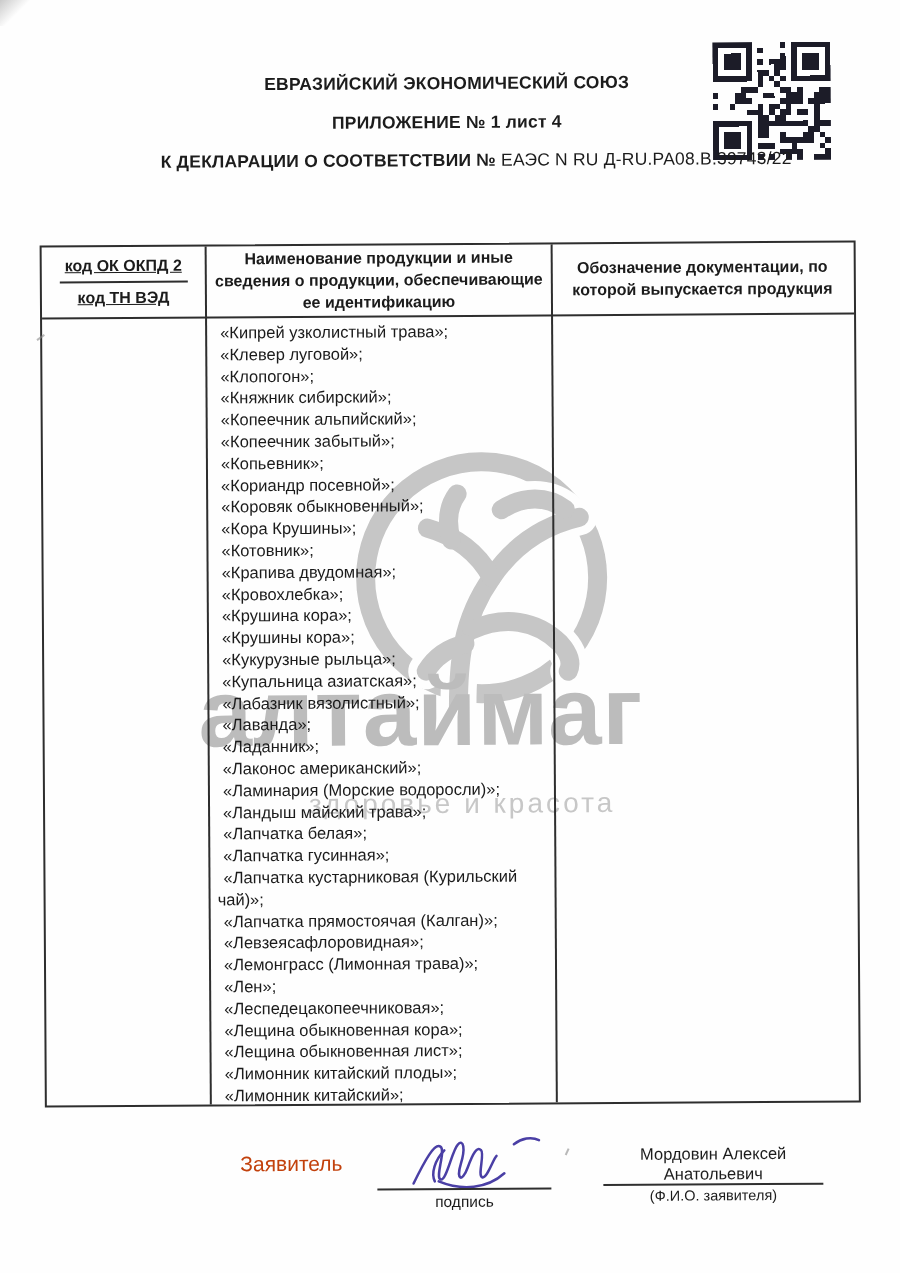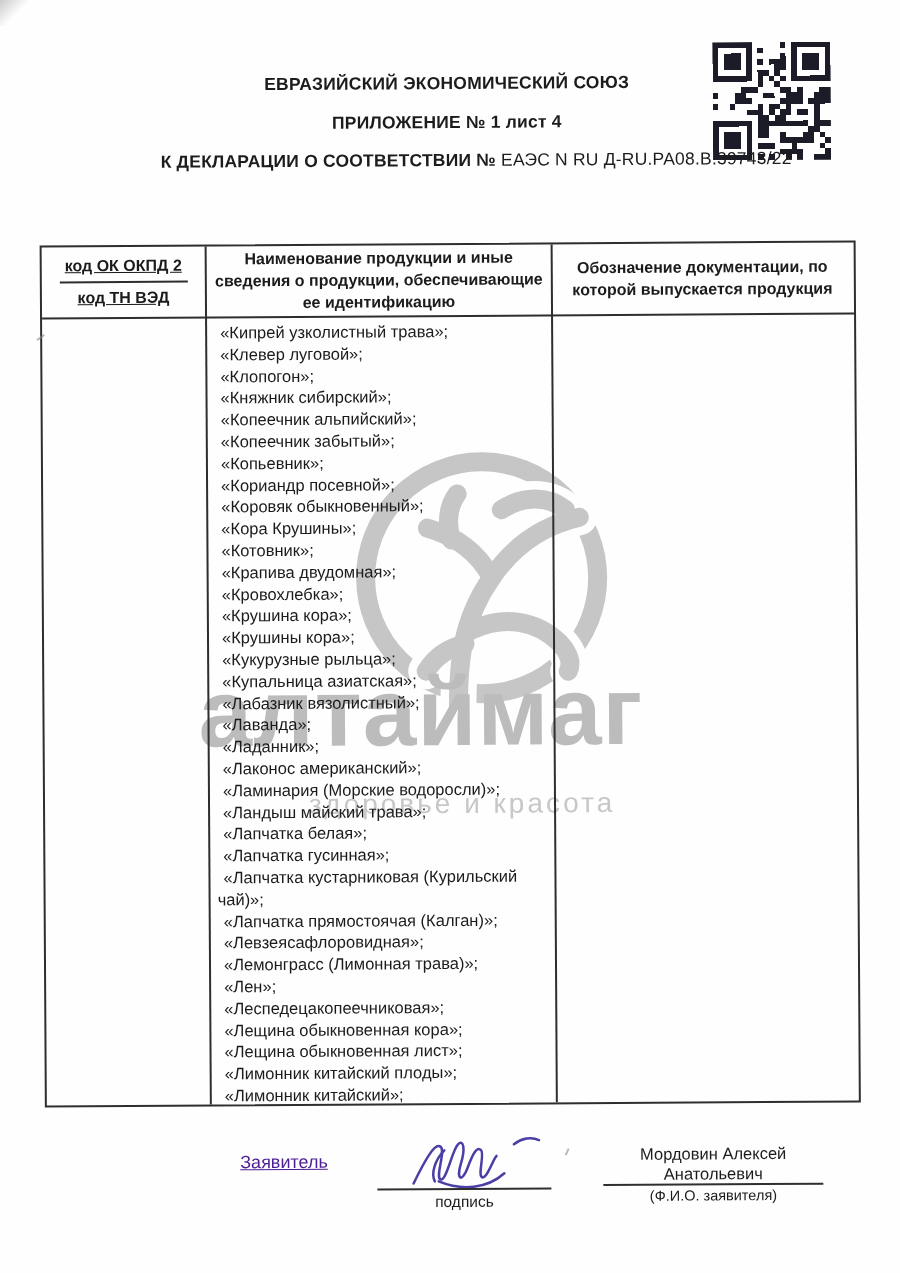--- a/index.html
+++ b/index.html
@@ -43,21 +43,21 @@
       align-items:center;justify-content:center;font-weight:bold;font-size:16px;
       line-height:22px;text-align:center;color:#1b1b1b;}
   .th-c1{left:0;width:163px;text-decoration:underline;}
   .th-c1 .frac-rule{width:128px;height:2px;background:#2e2e2e;margin:4px 0;}
   .th-c2{left:165px;width:344px;padding:0 6px;box-sizing:border-box;}
   .th-c3{left:511px;width:299px;padding:0 12px;box-sizing:border-box;}
   .cell-products{position:absolute;left:165px;top:72px;width:344px;bottom:0;
       padding:4px 4px 0 7px;box-sizing:border-box;overflow:hidden;}
   .product{font-size:16.5px;line-height:21.8px;color:#1b1b1b;text-indent:6px;}
   
-  .ft-label{position:absolute;left:237px;top:1151px;font-size:18px;color:#4c1d95;z-index:3;text-decoration:underline;}
+  .ft-label{position:absolute;left:237px;top:1151px;font-size:21px;color:#c2410c;z-index:3;}
   .sig{position:absolute;left:396px;top:1133px;width:158px;height:58px;z-index:3;}
   .sig svg{width:100%;height:100%;}
   .sig-line{position:absolute;left:374px;top:1188px;width:174px;height:2px;background:#2f2f2f;z-index:3;}
   .sig-caption{position:absolute;left:374px;top:1193px;width:174px;text-align:center;
                font-size:15.5px;color:#1c1c1c;z-index:3;}
   .name-block{position:absolute;left:600px;top:1146px;width:220px;text-align:center;
               font-size:16.5px;line-height:19.5px;color:#1c1c1c;z-index:3;}
   .name-line{position:absolute;left:600px;top:1185px;width:220px;height:2px;background:#2f2f2f;z-index:3;}
   .name-caption{position:absolute;left:600px;top:1189px;width:220px;text-align:center;
                 font-size:14.5px;color:#1c1c1c;z-index:3;}

